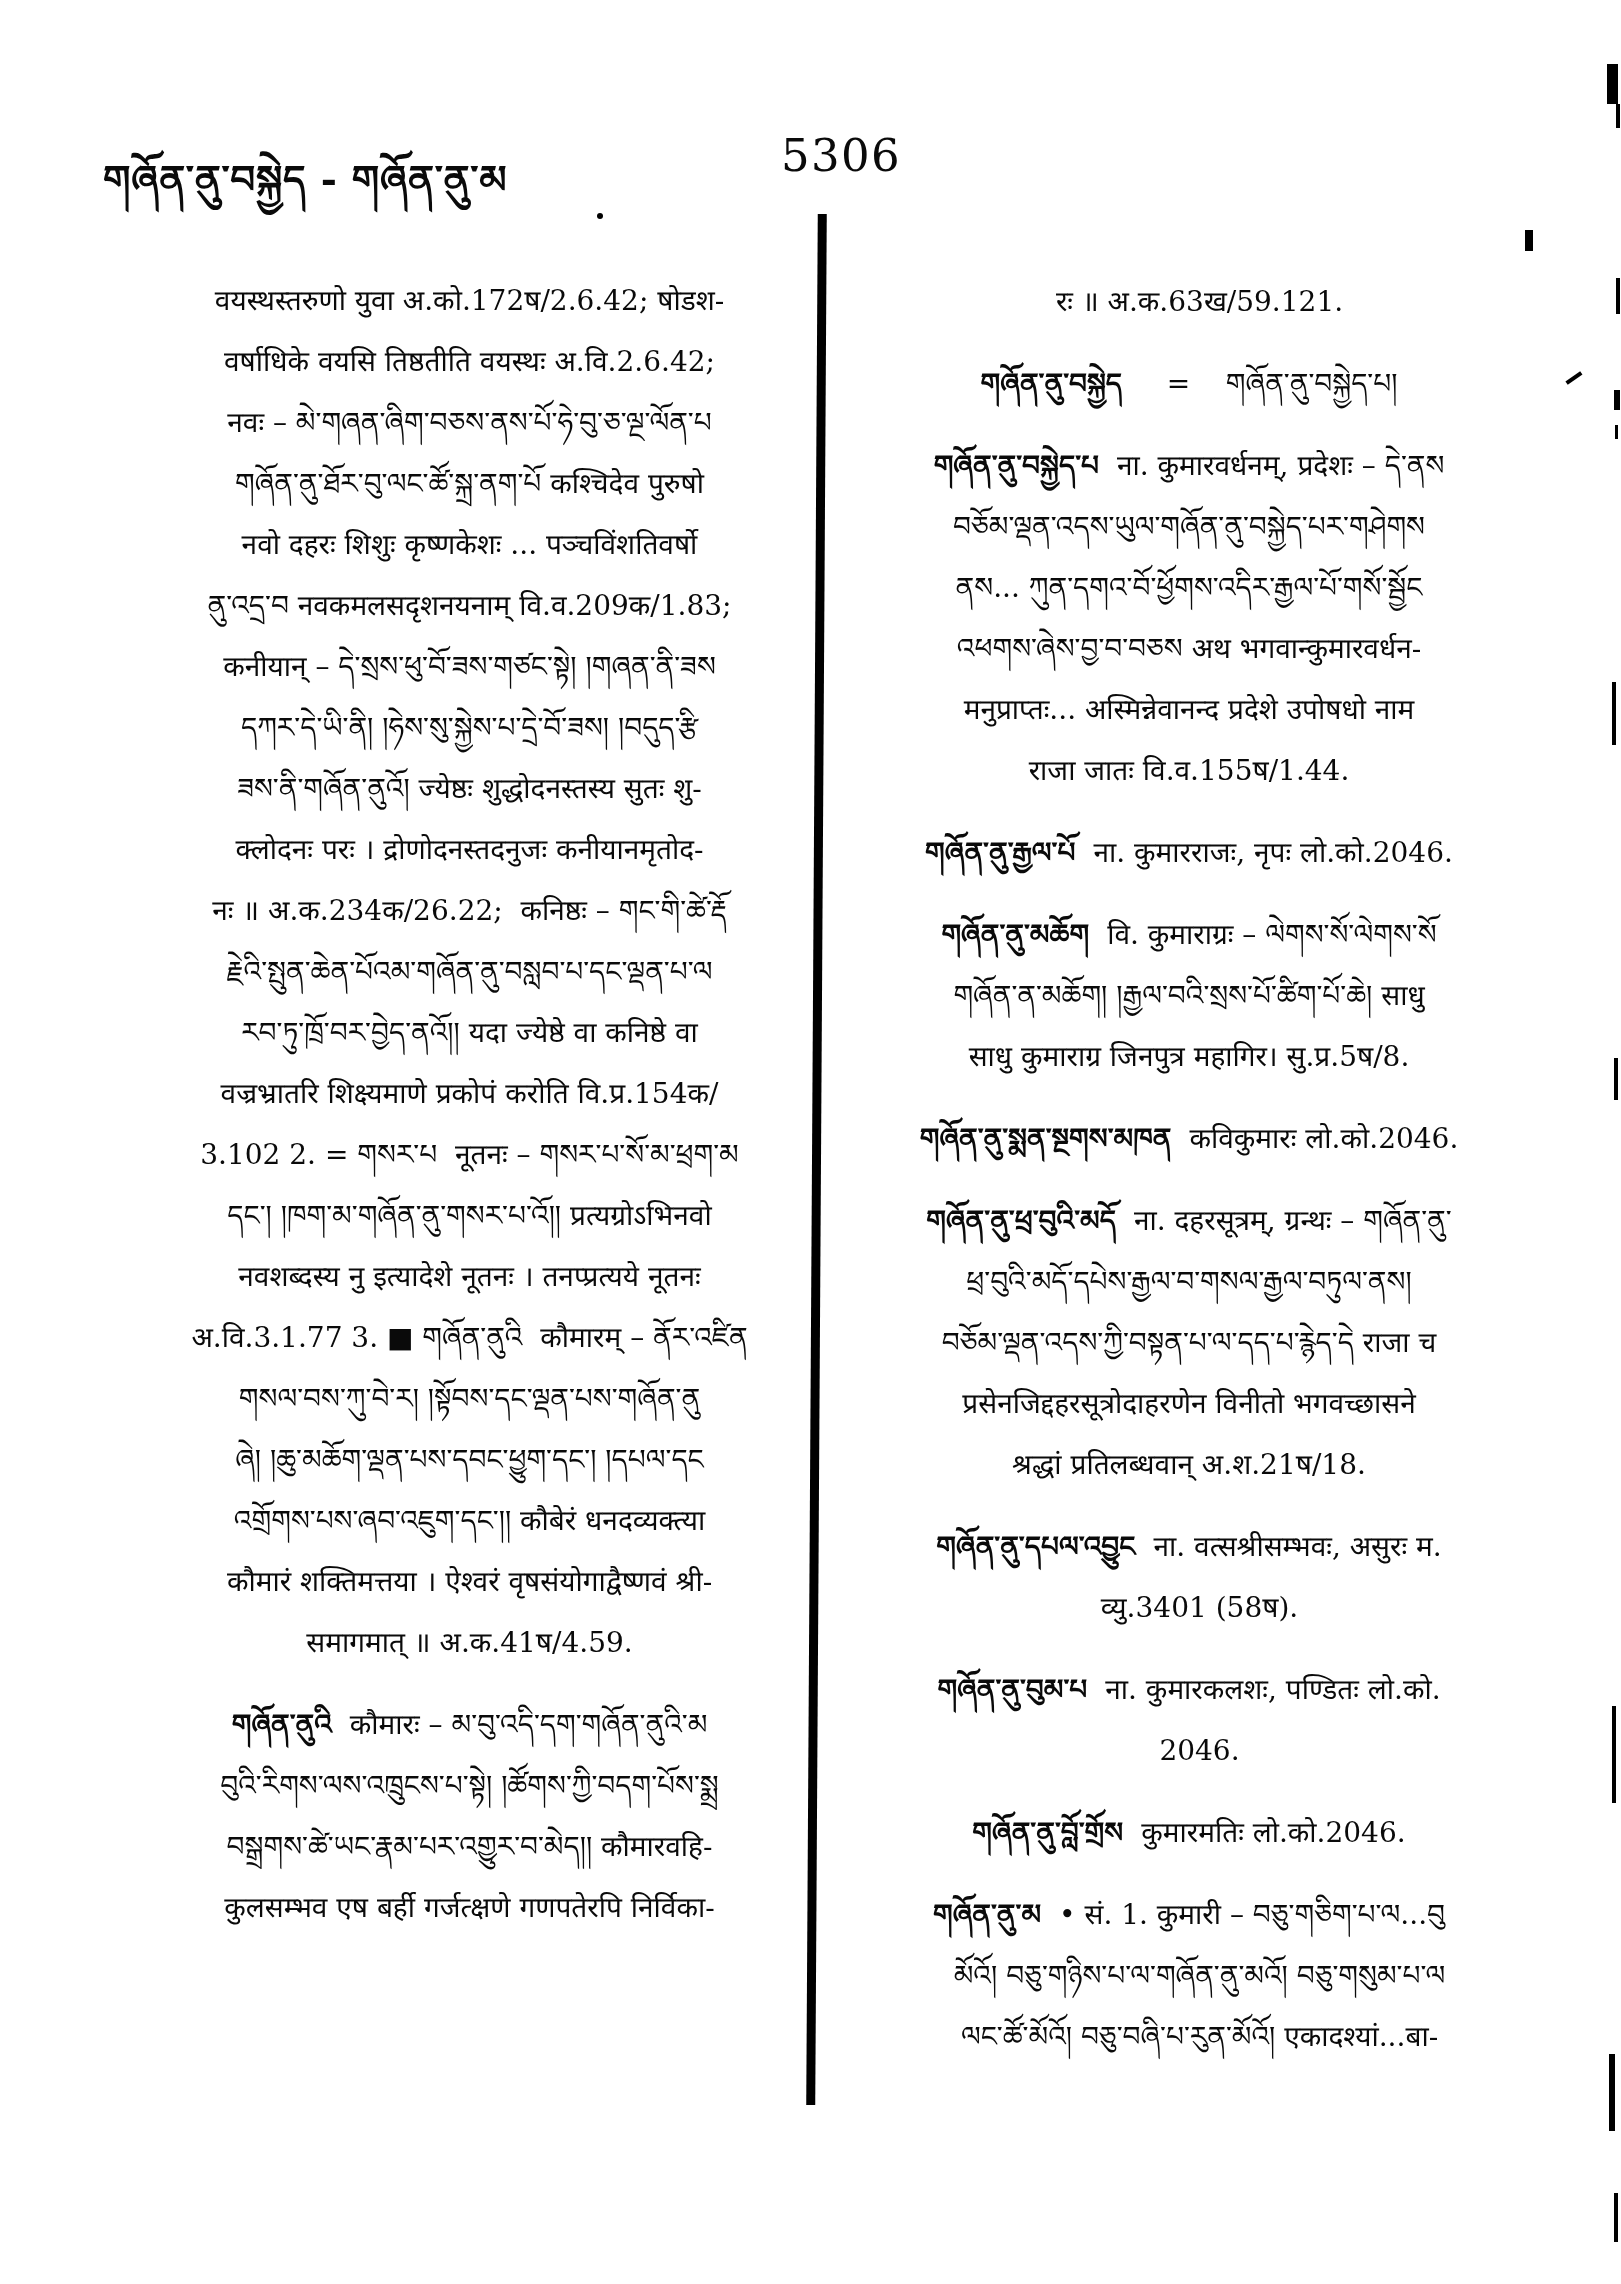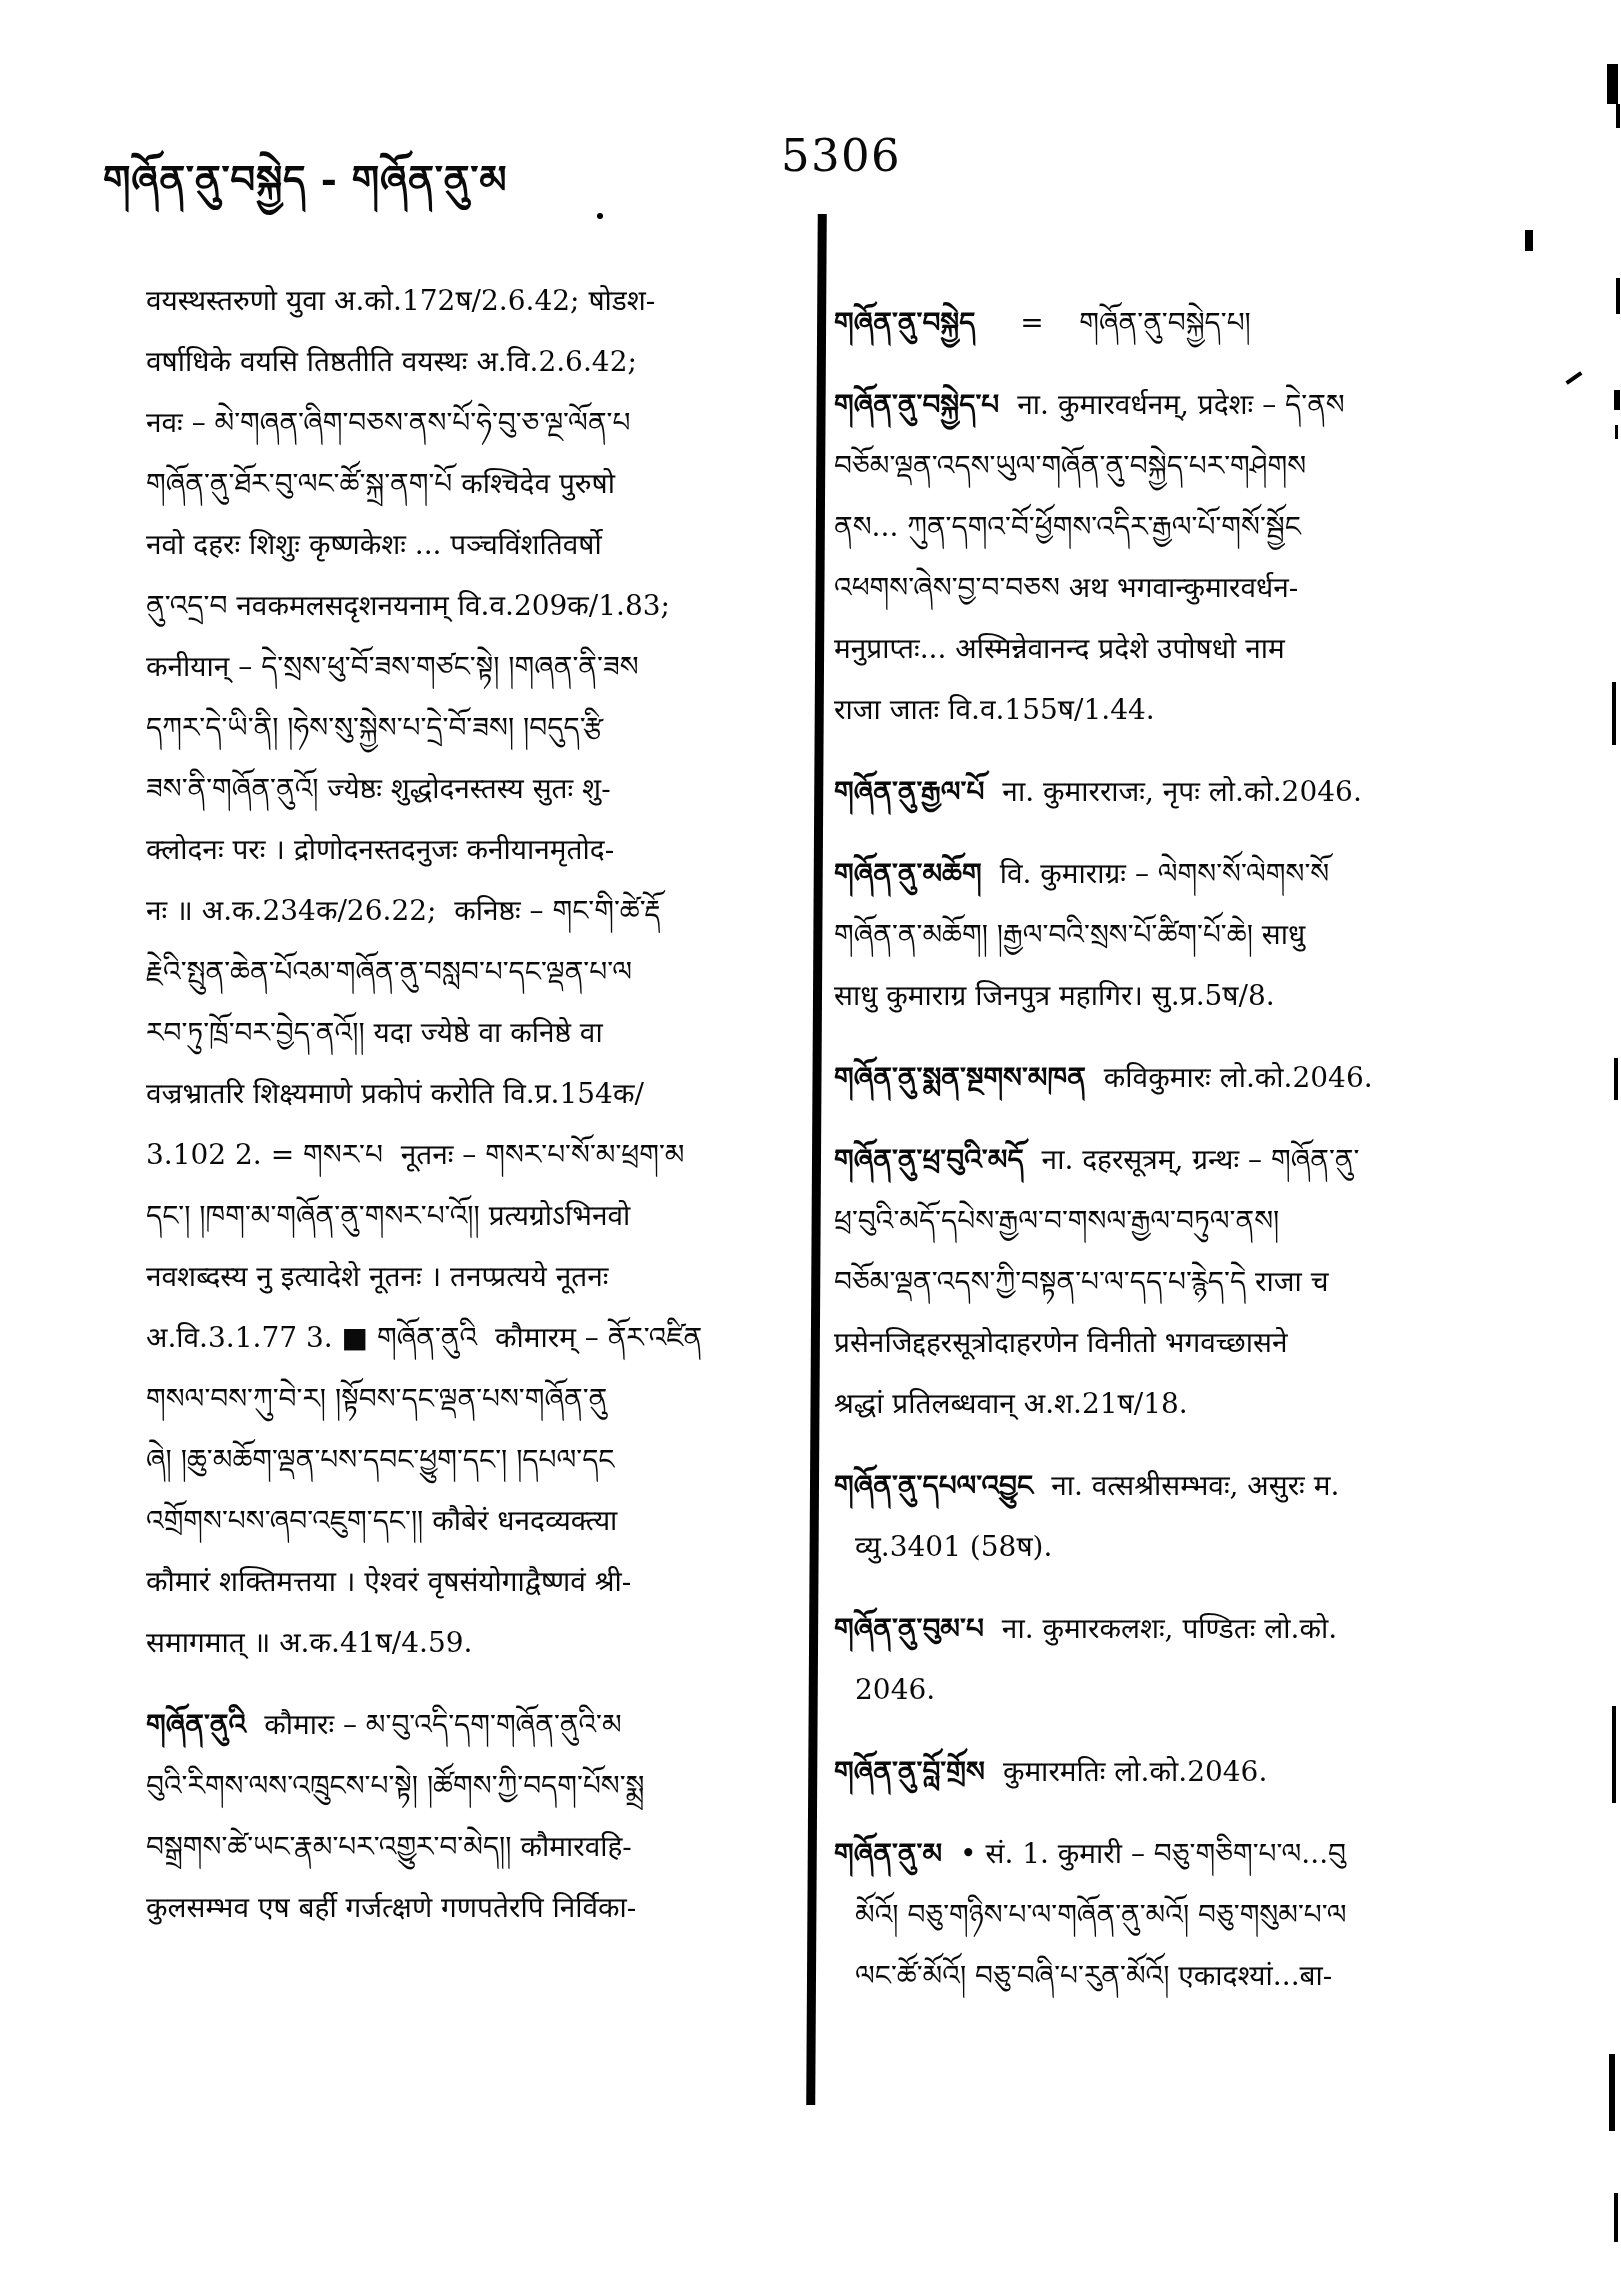--- a/index.html
+++ b/index.html
@@ -8,20 +8,21 @@
     background: #ffffff;
     font-family: "DejaVu Serif", "Liberation Serif", serif;
     color: #0a0a0a;
   }
   .page {
     position: relative;
     width: 1621px;
     height: 2284px;
     background: #ffffff;
     overflow: hidden;
+    text-align: center;
   }
   
   .running-head {
     position: absolute;
     left: 103px;
     top: 136px;
     font-size: 39px;
     font-weight: bold;
     white-space: nowrap;
     letter-spacing: 0.7px;
@@ -131,20 +132,21 @@
       <div class="line">འགྲོགས་པས་ཞབ་འཇུག་དང་།། कौबेरं धनदव्यक्त्या</div>
       <div class="line">कौमारं शक्तिमत्तया । ऐश्वरं वृषसंयोगाद्वैष्णवं श्री-</div>
       <div class="line">समागमात् ॥ अ.क.41ष/4.59.</div>
       <div class="line gap"><span class="hw">གཞོན་ནུའི</span>कौमारः – མ་བུ་འདི་དག་གཞོན་ནུའི་མ</div>
       <div class="line">བུའི་རིགས་ལས་འཁྲུངས་པ་སྟེ། །ཚོགས་ཀྱི་བདག་པོས་སྨྲ</div>
       <div class="line">བསྒྲགས་ཚེ་ཡང་རྣམ་པར་འགྱུར་བ་མེད།། कौमारवहि-</div>
       <div class="line">कुलसम्भव एष बर्ही गर्जत्क्षणे गणपतेरपि निर्विका-</div>
     </div>
 
   <div class="column right">
+      <div class="line ind">रः ॥ अ.क.63ख/59.121.</div>
       <div class="line gap"><span class="hw">གཞོན་ནུ་བསྐྱེད</span>   =    གཞོན་ནུ་བསྐྱེད་པ།</div>
       <div class="line gap"><span class="hw">གཞོན་ནུ་བསྐྱེད་པ</span>ना. कुमारवर्धनम्, प्रदेशः – དེ་ནས</div>
       <div class="line">བཅོམ་ལྡན་འདས་ཡུལ་གཞོན་ནུ་བསྐྱེད་པར་གཤེགས</div>
       <div class="line">ནས... ཀུན་དགའ་བོ་ཕྱོགས་འདིར་རྒྱལ་པོ་གསོ་སྦྱོང</div>
       <div class="line">འཕགས་ཞེས་བྱ་བ་བཅས अथ भगवान्कुमारवर्धन-</div>
       <div class="line">मनुप्राप्तः... अस्मिन्नेवानन्द प्रदेशे उपोषधो नाम</div>
       <div class="line">राजा जातः वि.व.155ष/1.44.</div>
       <div class="line gap"><span class="hw">གཞོན་ནུ་རྒྱལ་པོ</span>ना. कुमारराजः, नृपः लो.को.2046.</div>
       <div class="line gap"><span class="hw">གཞོན་ནུ་མཆོག</span>वि. कुमाराग्रः – ལེགས་སོ་ལེགས་སོ</div>
       <div class="line">གཞོན་ན་མཆོག། །རྒྱལ་བའི་སྲས་པོ་ཚིག་པོ་ཆེ། साधु</div>

